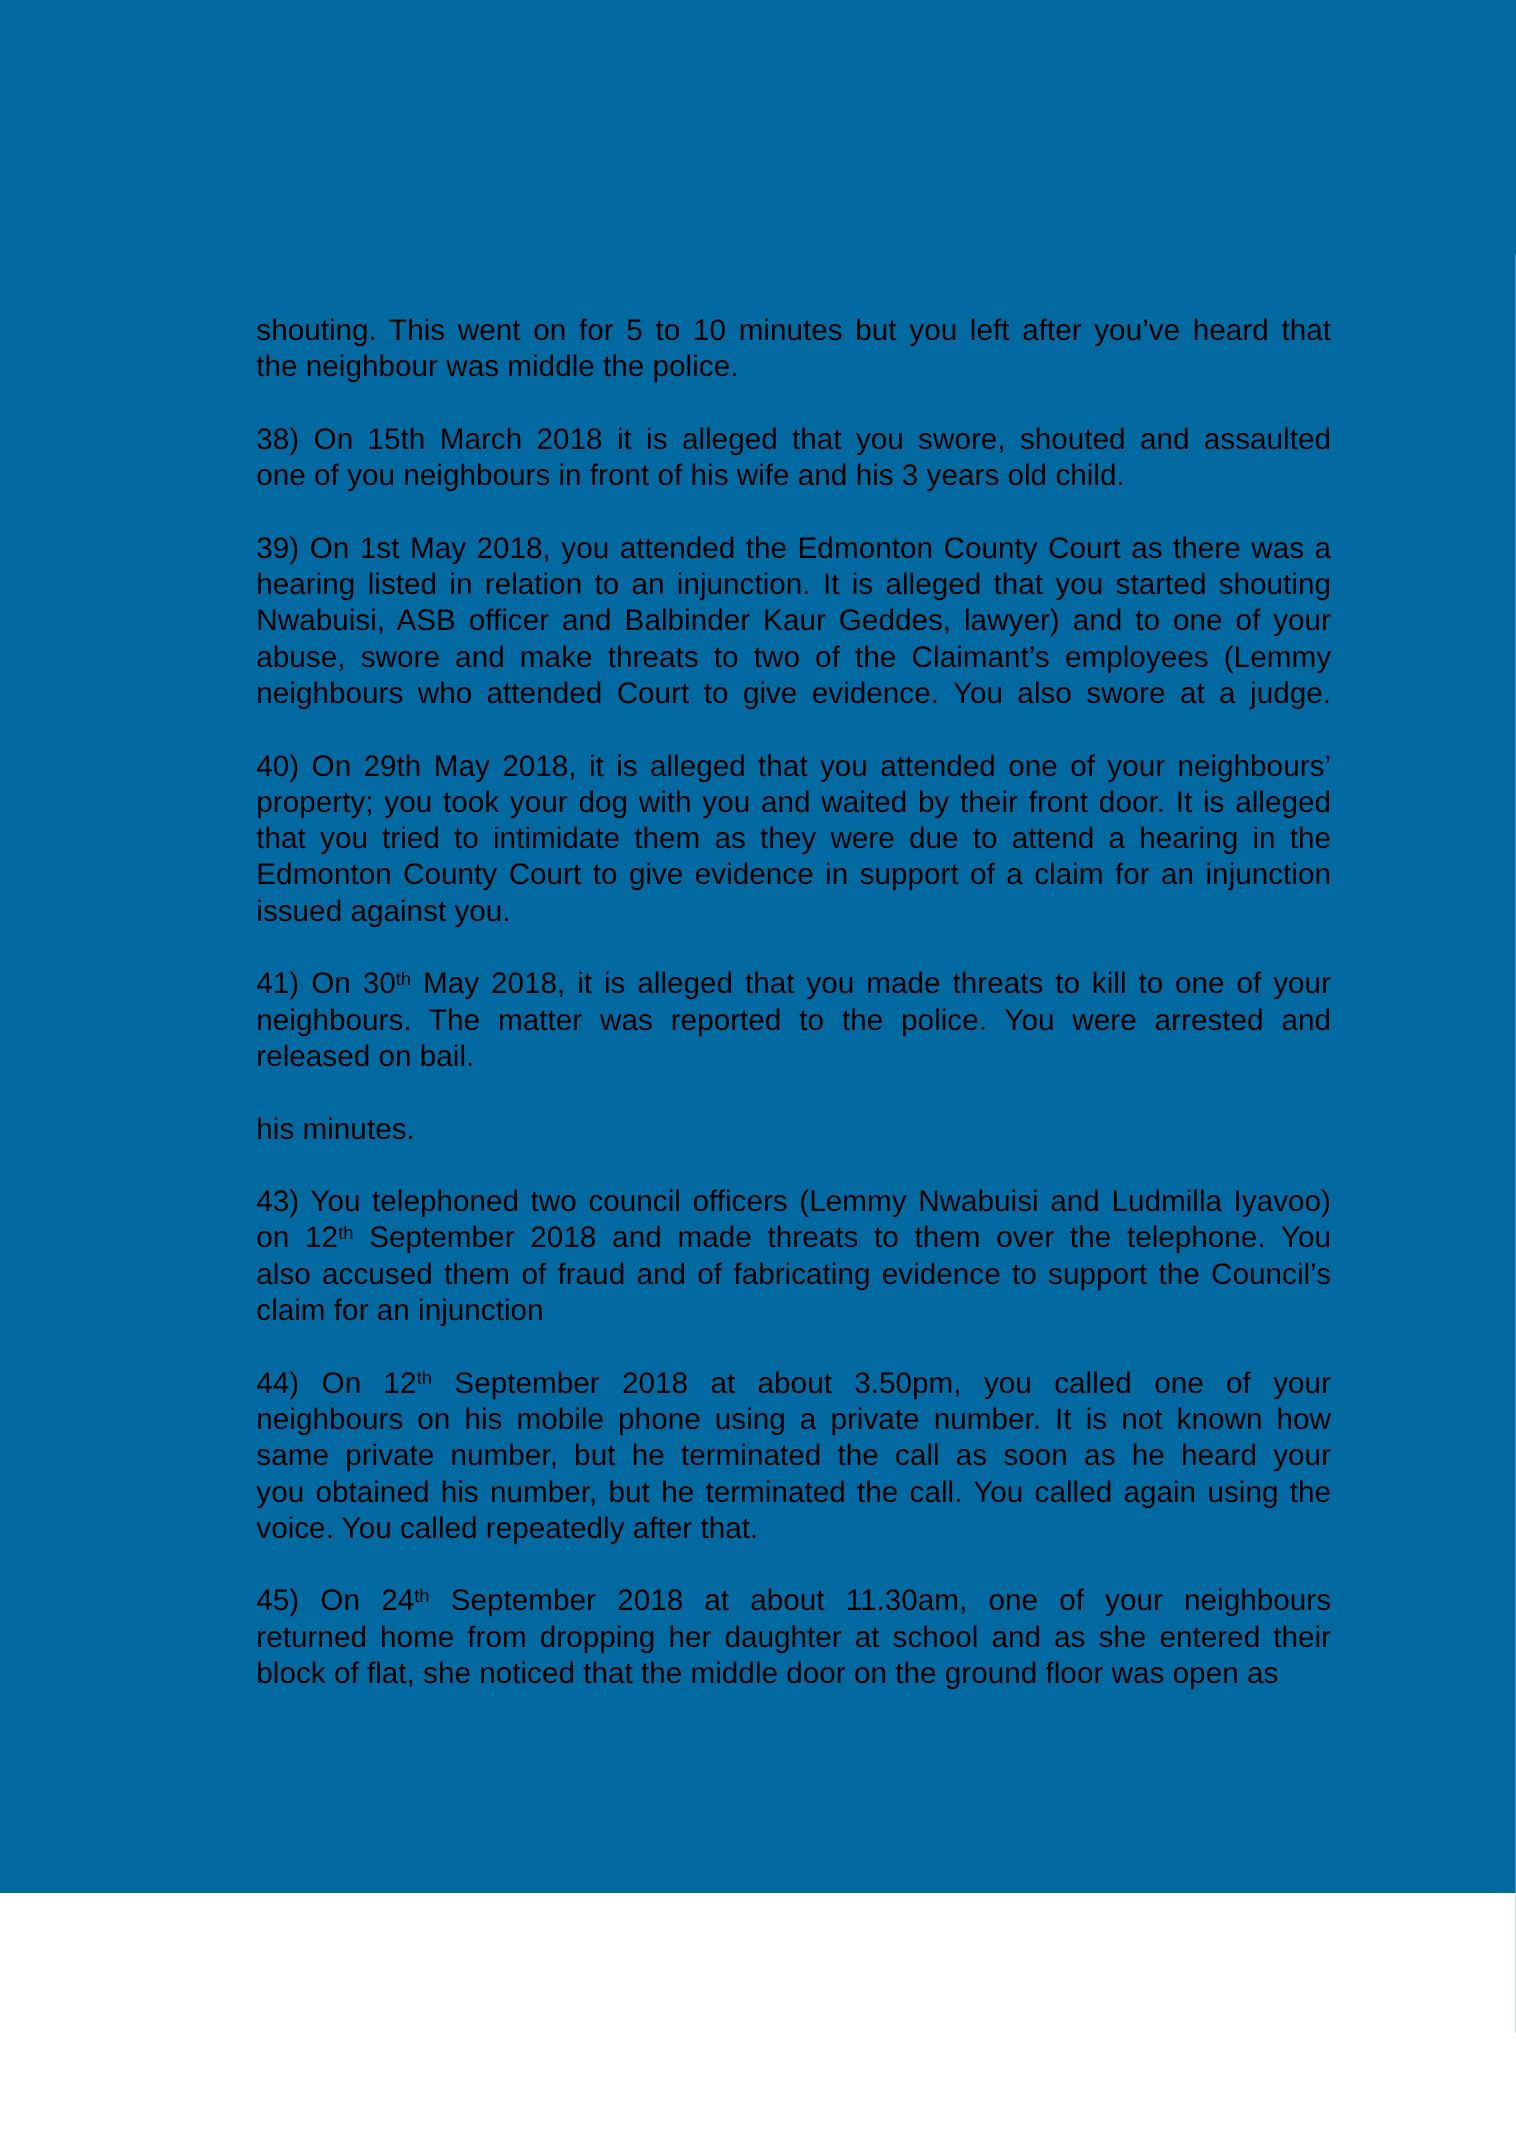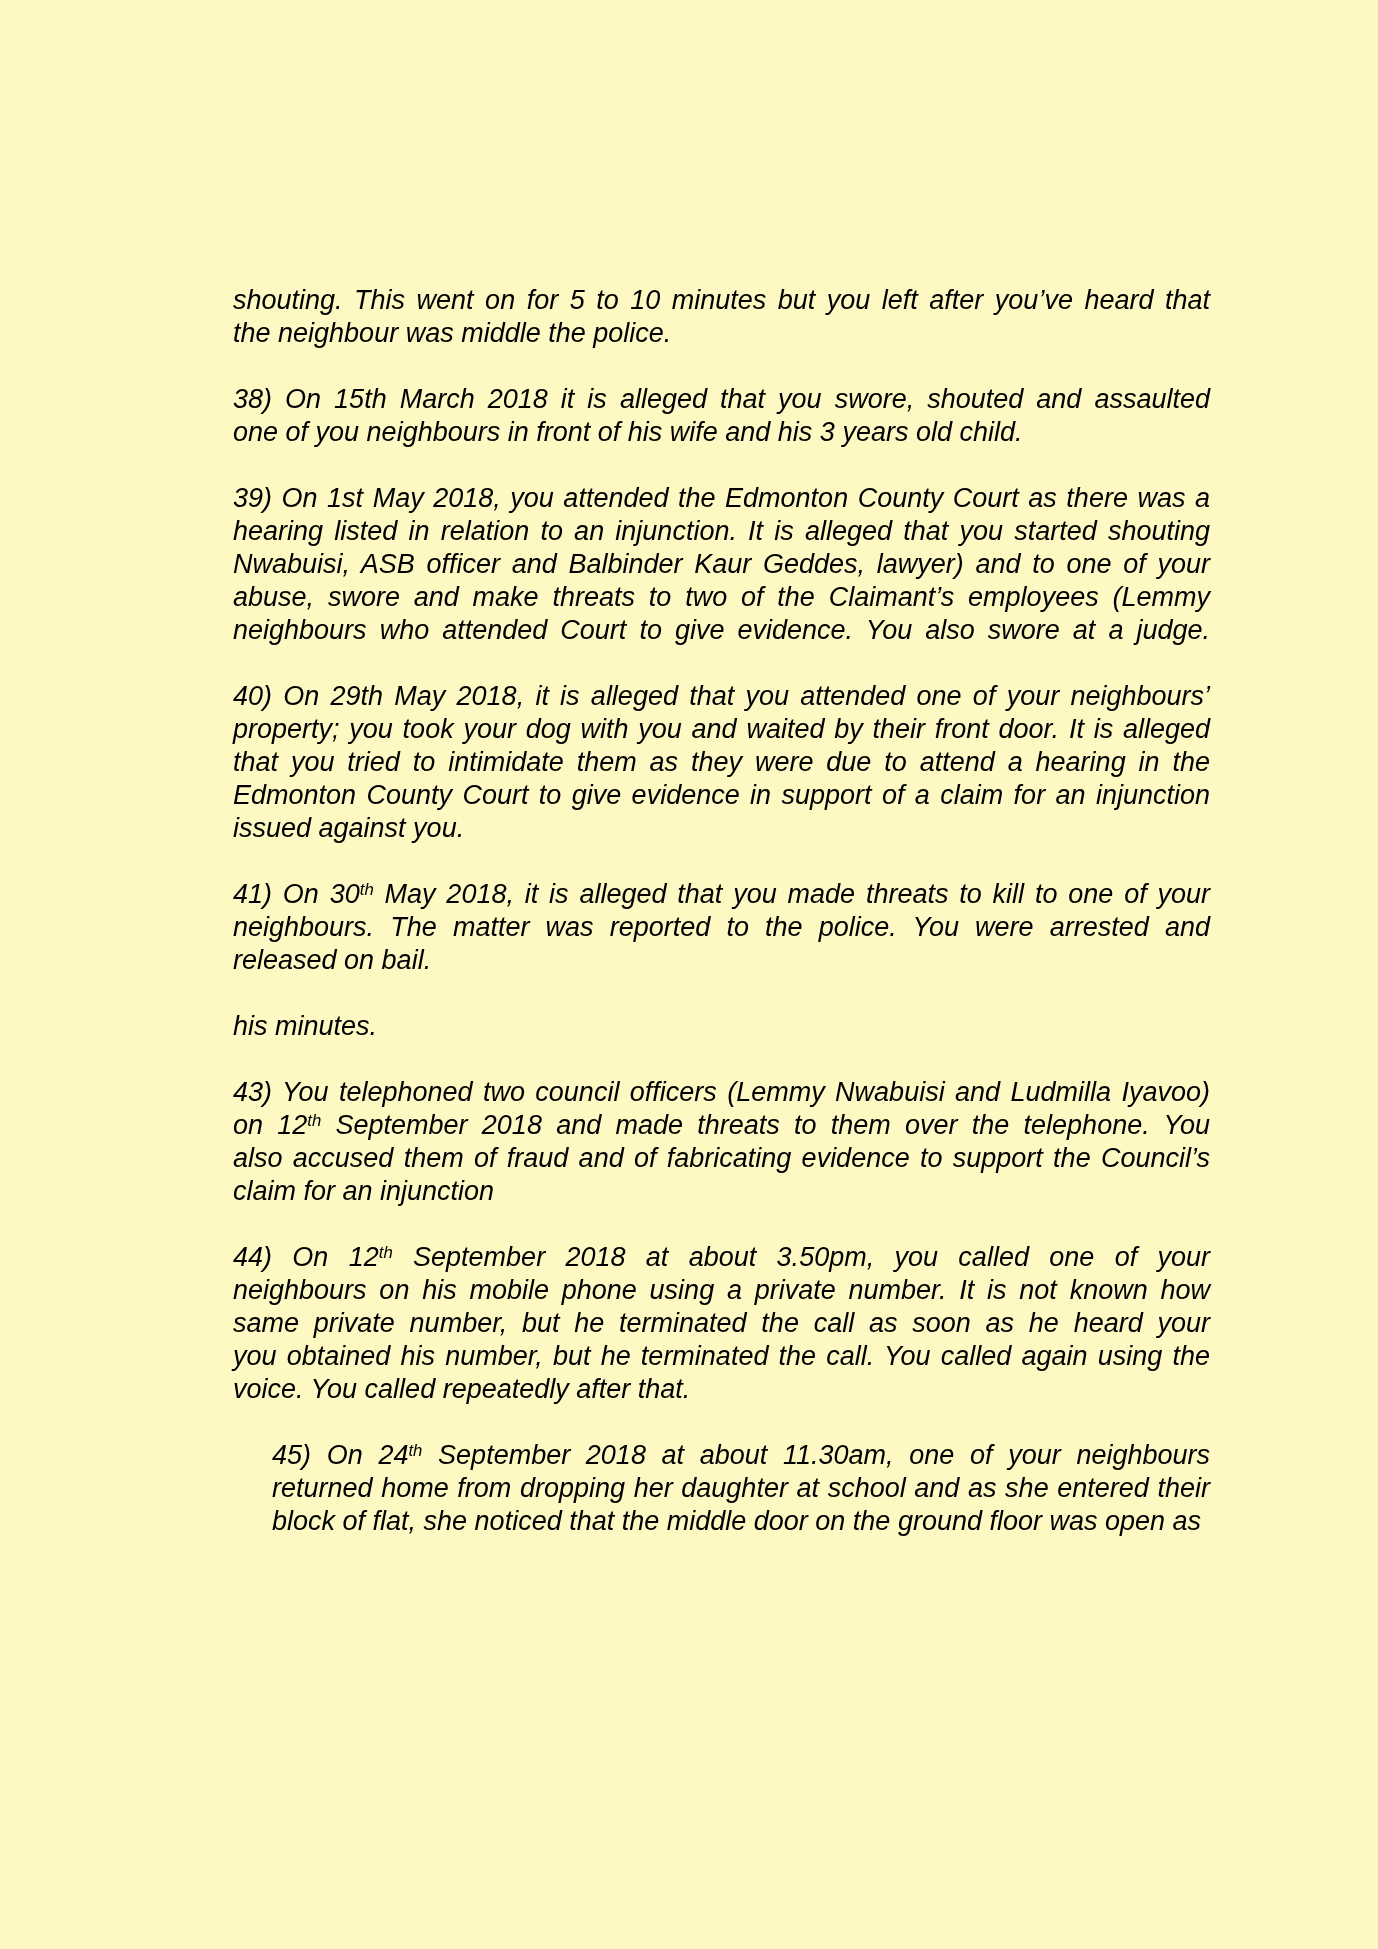--- a/index.html
+++ b/index.html
@@ -3,41 +3,39 @@
 <meta charset="utf-8">
 <style>
   html, body {
     margin: 0;
     padding: 0;
     background: #ffffff;
   }
   .page {
     position: relative;
     width: 1378px;
-    height: 1949px;
-    background: #fef9c3;
+    height: 1721px;
+    background: #0369a1;
     overflow: hidden;
     font-family: "Liberation Sans", sans-serif;
     color: #000000;
-    font-style: italic;
   }
   .text-block {
     position: absolute;
     left: 233px;
     top: 284px;
     width: 977px;
     font-size: 27px;
     line-height: 33px;
   }
   .paragraph {
     margin: 0 0 33px 0;
   }
   .paragraph:last-child {
     margin-bottom: 0;
-    margin-left: 39px;
   }
   .line {
     white-space: normal;
     text-align: left;
   }
   .line.just {
     text-align: justify;
     text-align-last: justify;
   }
   sup {

